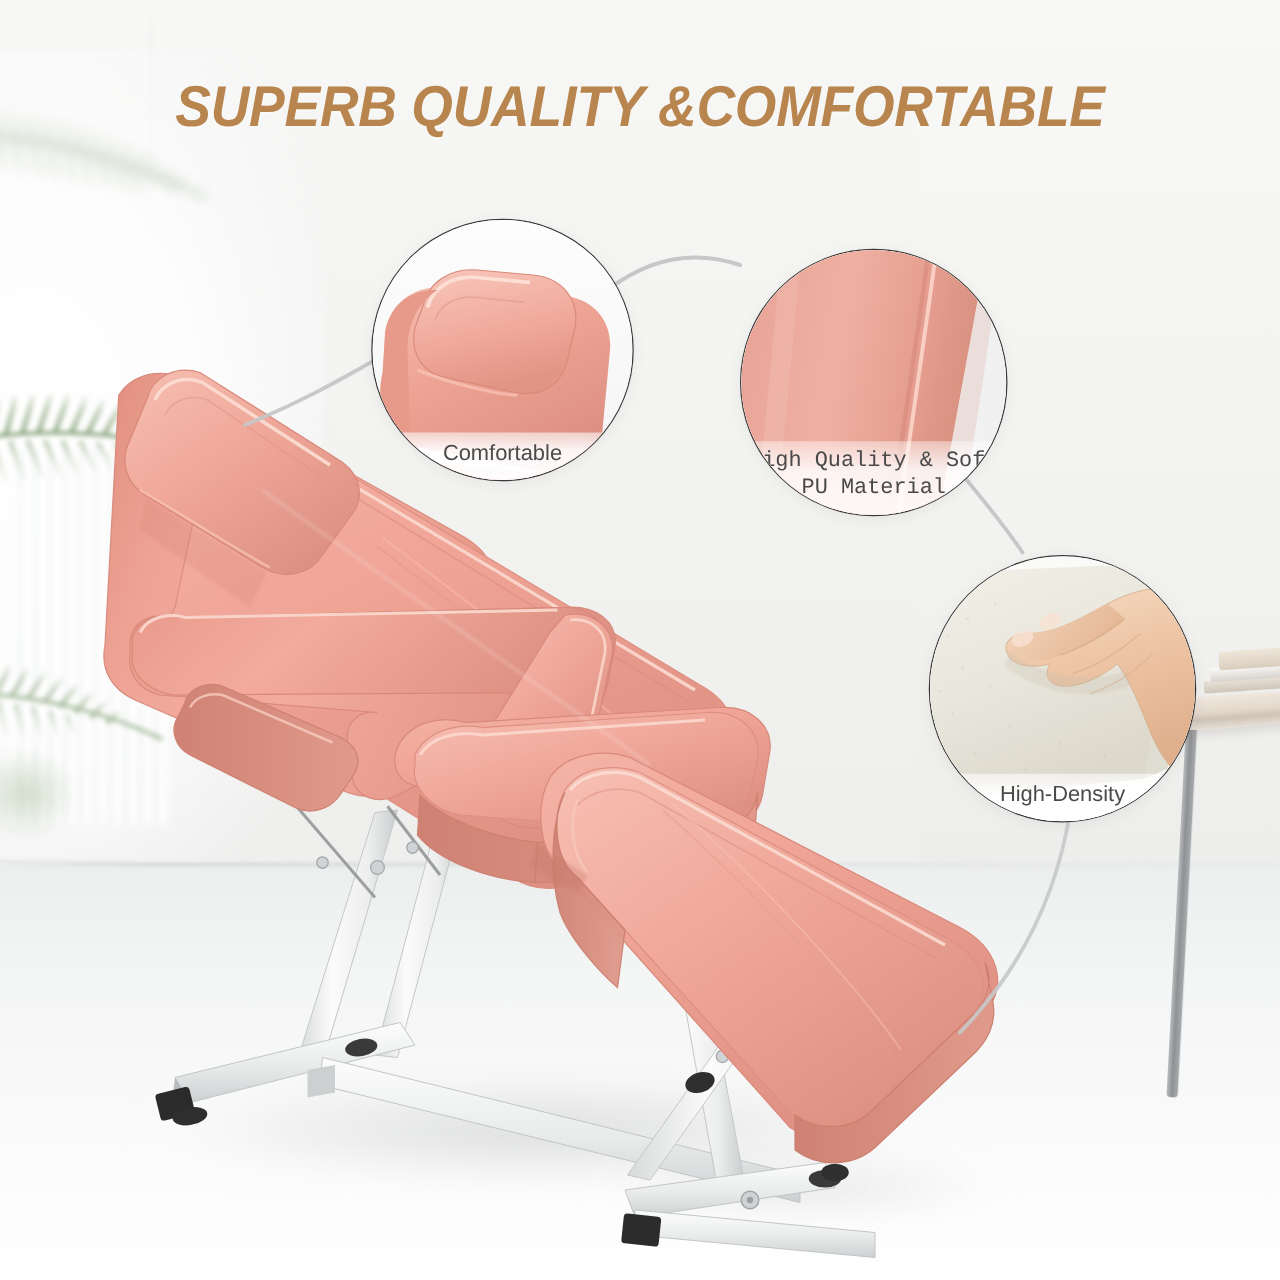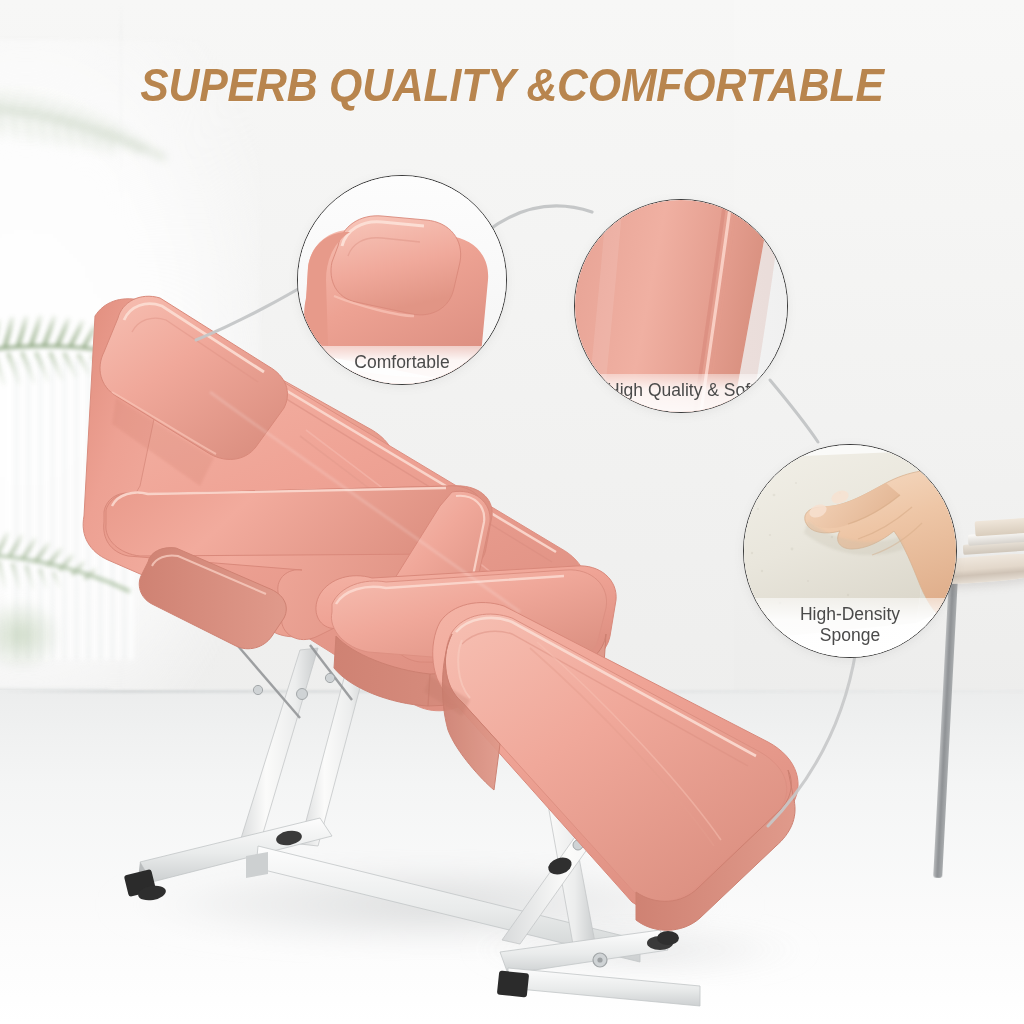--- a/index.html
+++ b/index.html
@@ -524,21 +524,21 @@
                C 36 66, 28 84, 28 104 L 30 170 L 18 166
                C 6 158, 4 140, 8 122 Z" fill="#e79a8a"></path>
 
       <path d="M 20 186 C 60 198, 130 206, 186 200 L 190 208 L 14 208 Z" fill="#f0a99b" opacity=".8"></path>
     </svg>
     <div class="caption">
       <div>Comfortable</div>
     </div>
   </div>
 
-  <div class="callout c2" style="left:574px;top:199px;width:212px;height:212px;">
+  <div class="callout c2" style="left:592px;top:199px;width:212px;height:212px;font-family:Liberation Mono, monospace;">
     <svg class="fill" viewBox="0 0 212 212" preserveAspectRatio="xMidYMid slice">
       <defs>
         <linearGradient id="cP1" x1="0" y1="0" x2="1" y2="0.2">
           <stop offset="0%" stop-color="#e7a395"></stop>
           <stop offset="45%" stop-color="#f0b0a2"></stop>
           <stop offset="80%" stop-color="#e39c8d"></stop>
           <stop offset="100%" stop-color="#d8907f"></stop>
         </linearGradient>
         <linearGradient id="cP2" x1="0" y1="0" x2="1" y2="0">
           <stop offset="0%" stop-color="#fbfbfb"></stop>
@@ -552,20 +552,21 @@
       <path d="M 150 0 C 142 62, 130 140, 120 212" stroke="#d98b7c" stroke-width="3.6" fill="none" opacity=".65"></path>
       <path d="M 156 0 C 148 62, 136 140, 126 212" stroke="#fbd4c9" stroke-width="3.2" fill="none" opacity=".9"></path>
       <path d="M 162 0 C 154 62, 142 140, 132 212" stroke="#e49b8c" stroke-width="2" fill="none" opacity=".5"></path>
 
       <path d="M 40 0 C 34 70, 26 150, 20 212" stroke="#ffffff" stroke-width="16" fill="none" opacity=".10"></path>
 
       <path d="M 196 0 C 186 60, 172 132, 158 212 L 176 212 C 190 132, 200 60, 208 0 Z" fill="#cf8373" opacity=".18"></path>
     </svg>
     <div class="caption">
       <div>High Quality &amp; Soft</div>
+      <div>PU Material</div>
     </div>
   </div>
 
   <div class="callout c3" style="left:743px;top:444px;width:212px;height:212px;">
     <svg class="fill" viewBox="0 0 212 212" preserveAspectRatio="xMidYMid slice">
       <defs>
         <linearGradient id="foamG" x1="0" y1="0" x2="0.4" y2="1">
           <stop offset="0%" stop-color="#f2f0e8"></stop>
           <stop offset="55%" stop-color="#e9e6dc"></stop>
           <stop offset="100%" stop-color="#dcd8cc"></stop>
@@ -623,17 +624,16 @@
       <path d="M 168 62 C 152 76, 132 88, 114 94" stroke="#d9ae8a" stroke-width="1.3" fill="none" opacity=".65"></path>
       <path d="M 178 78 C 164 92, 146 104, 128 110" stroke="#d9ae8a" stroke-width="1.2" fill="none" opacity=".55"></path>
 
       <ellipse cx="74" cy="66" rx="9" ry="6" fill="#f7e1d0" opacity=".85" transform="rotate(-24 74 66)"></ellipse>
       <ellipse cx="96" cy="52" rx="9" ry="6" fill="#f7e1d0" opacity=".8" transform="rotate(-22 96 52)"></ellipse>
 
       <path d="M 64 76 C 84 92, 120 104, 156 92 L 160 104 C 122 118, 82 106, 60 88 Z" fill="#c4bfae" opacity=".28" filter="url(#fb)"></path>
     </svg>
     <div class="caption">
       <div>High-Density</div>
-      <div>Sponge</div>
     </div>
   </div>
 
 </div>
 
 </body></html>

